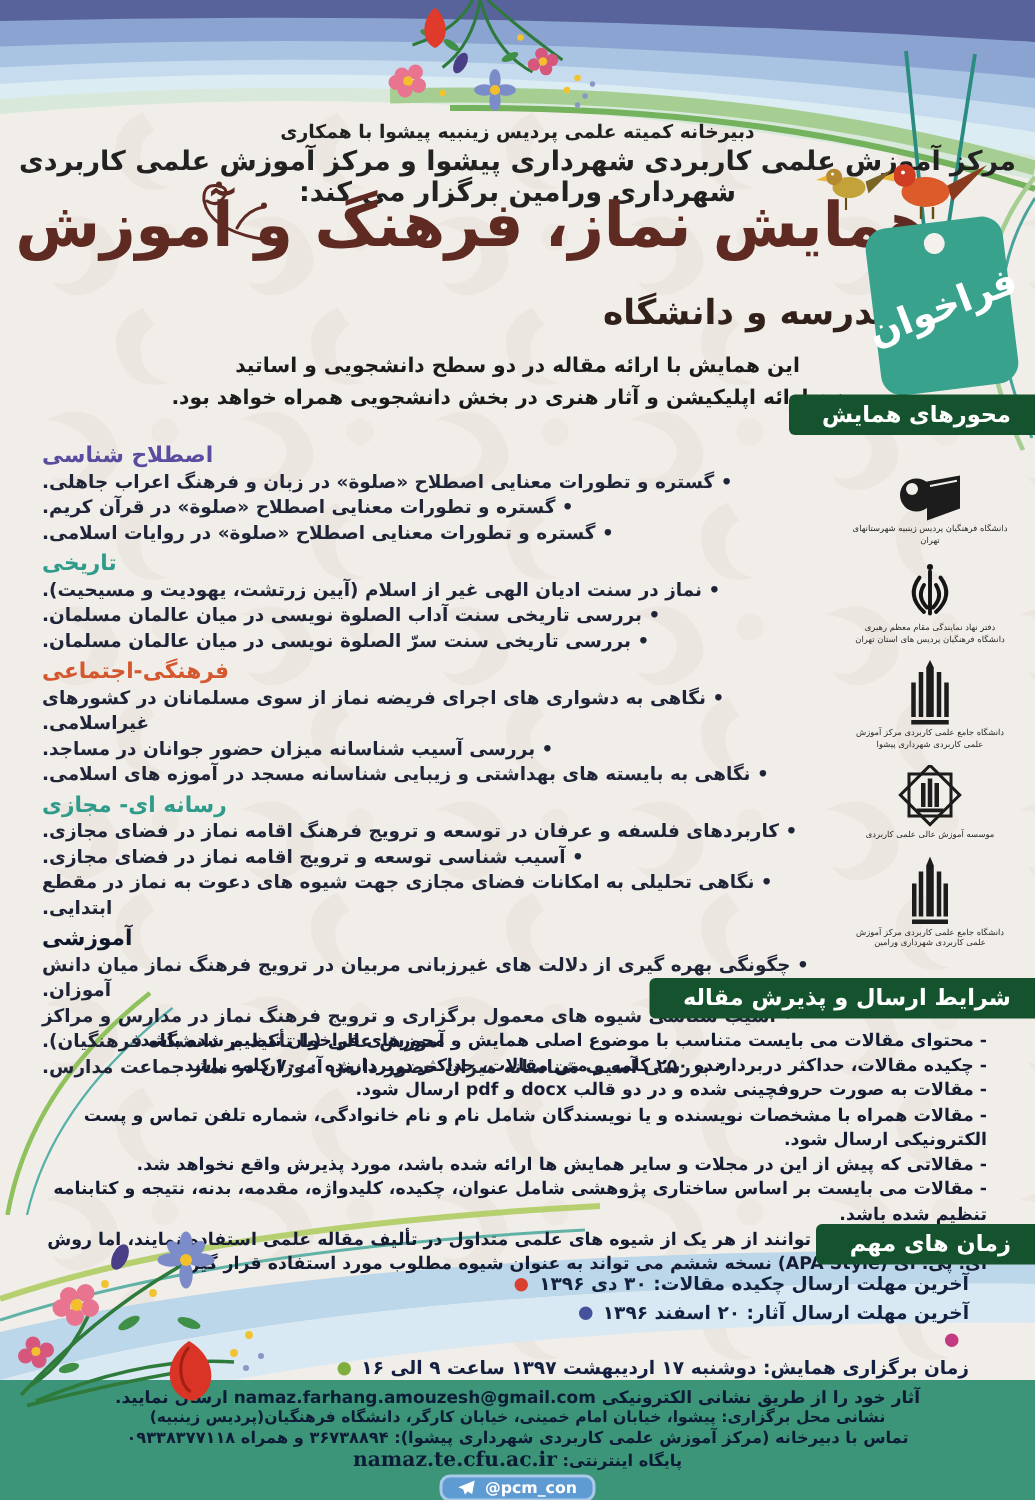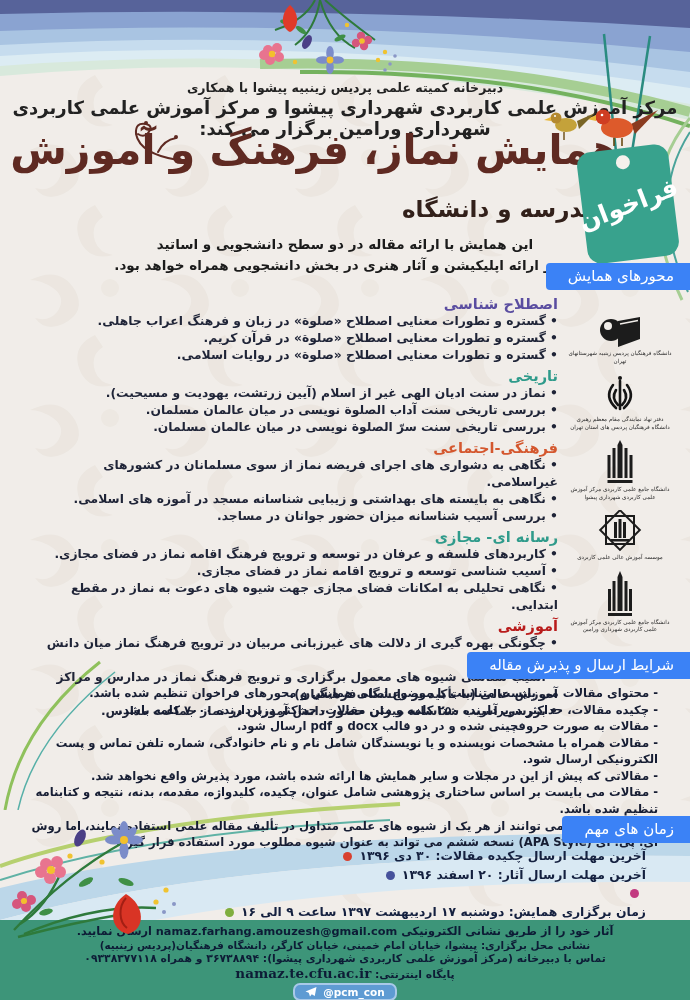--- a/index.html
+++ b/index.html
@@ -15,27 +15,27 @@
   .title{top:126px;left:0;right:60px;text-align:center;z-index:5;color:#5f2a22;font-size:41px;font-weight:800;letter-spacing:-1px;}
   .subtitle{top:196px;left:0;right:60px;text-align:right;z-index:5;color:#32201a;font-size:23px;font-weight:800;}
   .intro{top:234px;left:0;right:0;text-align:center;z-index:5;color:#1b1b1b;font-size:13.5px;font-weight:700;line-height:1.55;}
 
   
   .tag{top:148px;right:16px;width:92px;height:112px;background:#38a28d;border-radius:14px;transform:rotate(-7deg);z-index:6;}
   .tag .hole{position:absolute;top:7px;left:50%;margin-left:-7px;width:14px;height:14px;border-radius:50%;background:#f4f1ec;}
   .tag .tag-text{position:absolute;inset:0;display:flex;align-items:center;justify-content:center;transform:rotate(-14deg);color:#fff;font-size:25px;font-weight:800;}
 
   
-  .banner{right:0;background:#3b82f6;color:#fff;font-size:15px;font-weight:400;padding:4px 16px 5px 22px;border-radius:4px 0 0 4px;z-index:6;}
+  .banner{right:0;background:#14532d;color:#fff;font-size:15px;font-weight:700;padding:4px 16px 5px 22px;border-radius:4px 0 0 4px;z-index:6;}
   .banner.b1{top:263px;}
   .banner.b2{top:652px;}
   .banner.b3{top:816px;}
 
   
-  .themes{top:292px;right:132px;left:28px;z-index:5;text-align:right;}
+  .themes{top:292px;right:132px;left:28px;z-index:5;text-align:left;}
   .theme-heading{font-size:14.5px;font-weight:800;margin-top:3px;line-height:1.25;}
   .theme-item{font-size:12.3px;font-weight:600;color:#1f2437;line-height:1.38;}
   .theme-item .dot{font-weight:800;color:#1f2437;}
 
   
   .logos{top:316px;right:12px;width:116px;z-index:5;display:flex;flex-direction:column;align-items:center;gap:9px;}
   .logo{display:flex;flex-direction:column;align-items:center;gap:2px;}
   .logo .cap{font-size:5.6px;line-height:1.35;color:#2a2a2a;text-align:center;max-width:104px;}
 
   
@@ -184,27 +184,27 @@
       <div class="theme-heading" style="color: rgb(90, 77, 160);">اصطلاح شناسی</div>
       <div class="theme-item"><span class="dot">• </span><span>گستره و تطورات معنایی اصطلاح «صلوة» در زبان و فرهنگ اعراب جاهلی.</span></div>
       <div class="theme-item"><span class="dot">• </span><span>گستره و تطورات معنایی اصطلاح «صلوة» در قرآن کریم.</span></div>
       <div class="theme-item"><span class="dot">• </span><span>گستره و تطورات معنایی اصطلاح «صلوة» در روایات اسلامی.</span></div>
       <div class="theme-heading" style="color: rgb(47, 155, 139);">تاریخی</div>
       <div class="theme-item"><span class="dot">• </span><span>نماز در سنت ادیان الهی غیر از اسلام (آیین زرتشت، یهودیت و مسیحیت).</span></div>
       <div class="theme-item"><span class="dot">• </span><span>بررسی تاریخی سنت آداب الصلوة نویسی در میان عالمان مسلمان.</span></div>
       <div class="theme-item"><span class="dot">• </span><span>بررسی تاریخی سنت سرّ الصلوة نویسی در میان عالمان مسلمان.</span></div>
       <div class="theme-heading" style="color: rgb(212, 87, 46);">فرهنگی-اجتماعی</div>
       <div class="theme-item"><span class="dot">• </span><span>نگاهی به دشواری های اجرای فریضه نماز از سوی مسلمانان در کشورهای غیراسلامی.</span></div>
+      <div class="theme-item"><span class="dot">• </span><span>بررسی آسیب شناسانه میزان حضور جوانان در مساجد.</span></div>
       <div class="theme-item"><span class="dot">• </span><span>نگاهی به بایسته های بهداشتی و زیبایی شناسانه مسجد در آموزه های اسلامی.</span></div>
-      <div class="theme-item"><span class="dot">• </span><span>بررسی آسیب شناسانه میزان حضور جوانان در مساجد.</span></div>
       <div class="theme-heading" style="color: rgb(47, 155, 139);">رسانه ای- مجازی</div>
       <div class="theme-item"><span class="dot">• </span><span>کاربردهای فلسفه و عرفان در توسعه و ترویج فرهنگ اقامه نماز در فضای مجازی.</span></div>
       <div class="theme-item"><span class="dot">• </span><span>آسیب شناسی توسعه و ترویج اقامه نماز در فضای مجازی.</span></div>
       <div class="theme-item"><span class="dot">• </span><span>نگاهی تحلیلی به امکانات فضای مجازی جهت شیوه های دعوت به نماز در مقطع ابتدایی.</span></div>
-      <div class="theme-heading" style="color: #b91c1c;">آموزشی</div>
+      <div class="theme-heading" style="color: #0f172a;">آموزشی</div>
       <div class="theme-item"><span class="dot">• </span><span>چگونگی بهره گیری از دلالت های غیرزبانی مربیان در ترویج فرهنگ نماز میان دانش آموزان.</span></div>
       <div class="theme-item"><span class="dot">• </span><span>آسیب شناسی شیوه های معمول برگزاری و ترویج فرهنگ نماز در مدارس و مراکز آموزش عالی (با تأکید بر دانشگاه فرهنگیان).</span></div>
       <div class="theme-item"><span class="dot">• </span><span>بررسی آسیب شناسانه میزان حضور دانش آموزان در نماز جماعت مدارس.</span></div>
     </div>
 
   <div class="abs logos">
     <div class="logo">
       <svg width="44" height="32" viewBox="0 0 44 32">
         <circle cx="13" cy="14" r="11" fill="#1c1c1c"></circle>
           <circle cx="10" cy="10" r="4" fill="#f1ede9"></circle>

